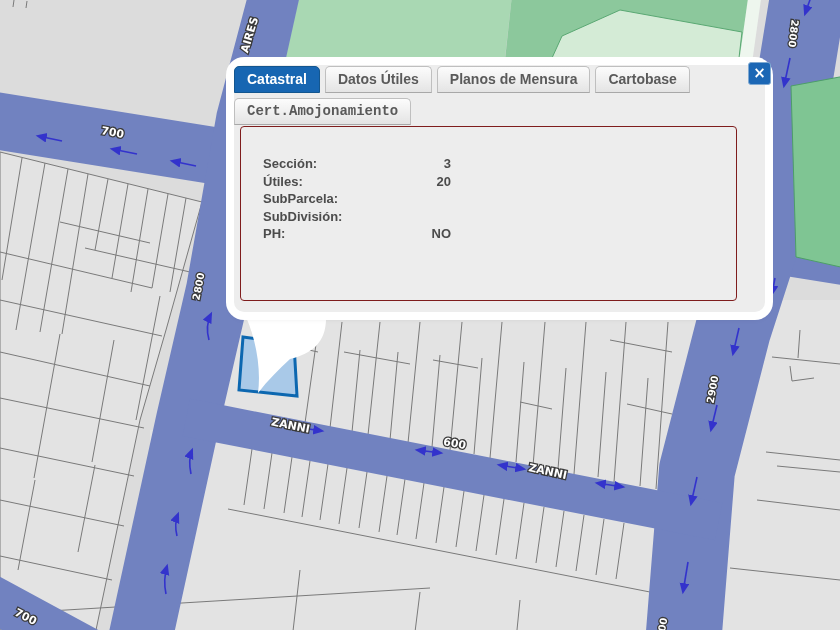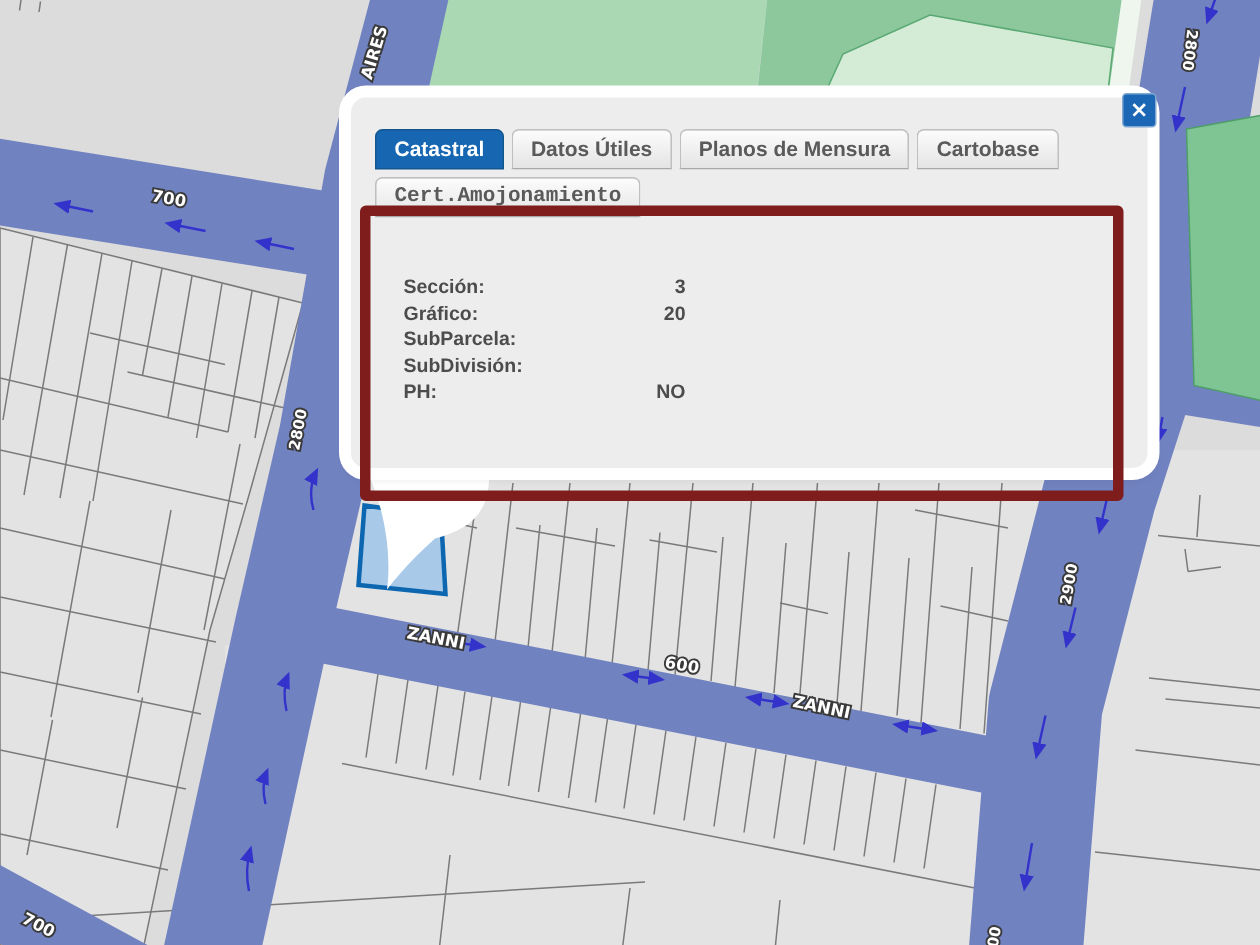--- a/index.html
+++ b/index.html
@@ -2,27 +2,27 @@
 <html><head>
 <meta charset="utf-8">
 <style>
   html,body{margin:0;padding:0;background:#d9d9d9;}
   .stage{position:relative;width:840px;height:630px;overflow:hidden;font-family:"Liberation Sans",sans-serif;}
   .stage svg.map{position:absolute;left:0;top:0;}
   .st-label{font-family:"DejaVu Sans",sans-serif;font-weight:bold;fill:#ffffff;stroke:#3a3a3a;stroke-width:2.6px;paint-order:stroke;text-anchor:middle;}
   
   .popup{position:absolute;left:234px;top:65px;width:531px;height:247px;background:#ededed;border-radius:10px;
          box-shadow:0 0 0 8px #ffffff,0 3px 9px rgba(0,0,0,.28);}
-  .tabrow{position:absolute;left:16px;display:flex;gap:5px;margin-top:20px;}
+  .tabrow{position:absolute;left:0;display:flex;gap:5px;}
   .tabrow.r1{top:1px;}
   .tabrow.r2{top:33px;font-family:Liberation Mono, monospace;}
   .tab{font-weight:bold;font-size:14px;color:#5a5a5a;background:linear-gradient(#fcfcfc,#e4e4e4);
        border:1px solid #bfbfbf;border-bottom-color:#a8a8a8;border-radius:5px 5px 0 0;padding:4px 12px 5px 12px;cursor:pointer;white-space:nowrap;}
   .tab.active{background:#1766b2;color:#ffffff;border-color:#13568f;}
-  .content-box{position:absolute;left:6px;top:61px;width:495px;height:145px;border:7px solid #7f1d1d;border-radius:4px;padding-top:38px;box-sizing:content-box;margin-top:11px;}
+  .content-box{position:absolute;left:6px;top:61px;width:495px;height:145px;border:1px solid #7f1d1d;border-radius:4px;padding-top:28px;box-sizing:content-box;}
   .frow{display:flex;height:17.5px;font-weight:bold;font-size:13px;color:#4c4c4c;line-height:17px;}
   .frow .lbl{margin-left:22px;width:108px;}
   .frow .val{width:80px;text-align:right;}
   .close-btn{position:absolute;right:-6px;top:-3px;width:23px;height:23px;background:#1c67b5;border:1px solid #7fa9d2;border-radius:3px;
              color:#fff;font-weight:bold;font-size:15px;line-height:21px;text-align:center;padding:0;cursor:pointer;font-family:"DejaVu Sans",sans-serif;}
 </style>
 </head>
 <body>
 
 <div class="stage">
@@ -134,21 +134,21 @@
       </div>
     <div class="tabrow r2" id="tabs-r2">
         <div class="tab">Cert.Amojonamiento</div>
       </div>
     <div class="content-box" id="fields-box">
         <div class="frow">
           <span class="lbl">Sección:</span>
           <span class="val">3</span>
         </div>
         <div class="frow">
-          <span class="lbl">Gráfico:</span>
+          <span class="lbl">Útiles:</span>
           <span class="val">20</span>
         </div>
         <div class="frow">
           <span class="lbl">SubParcela:</span>
           <span class="val"></span>
         </div>
         <div class="frow">
           <span class="lbl">SubDivisión:</span>
           <span class="val"></span>
         </div>

